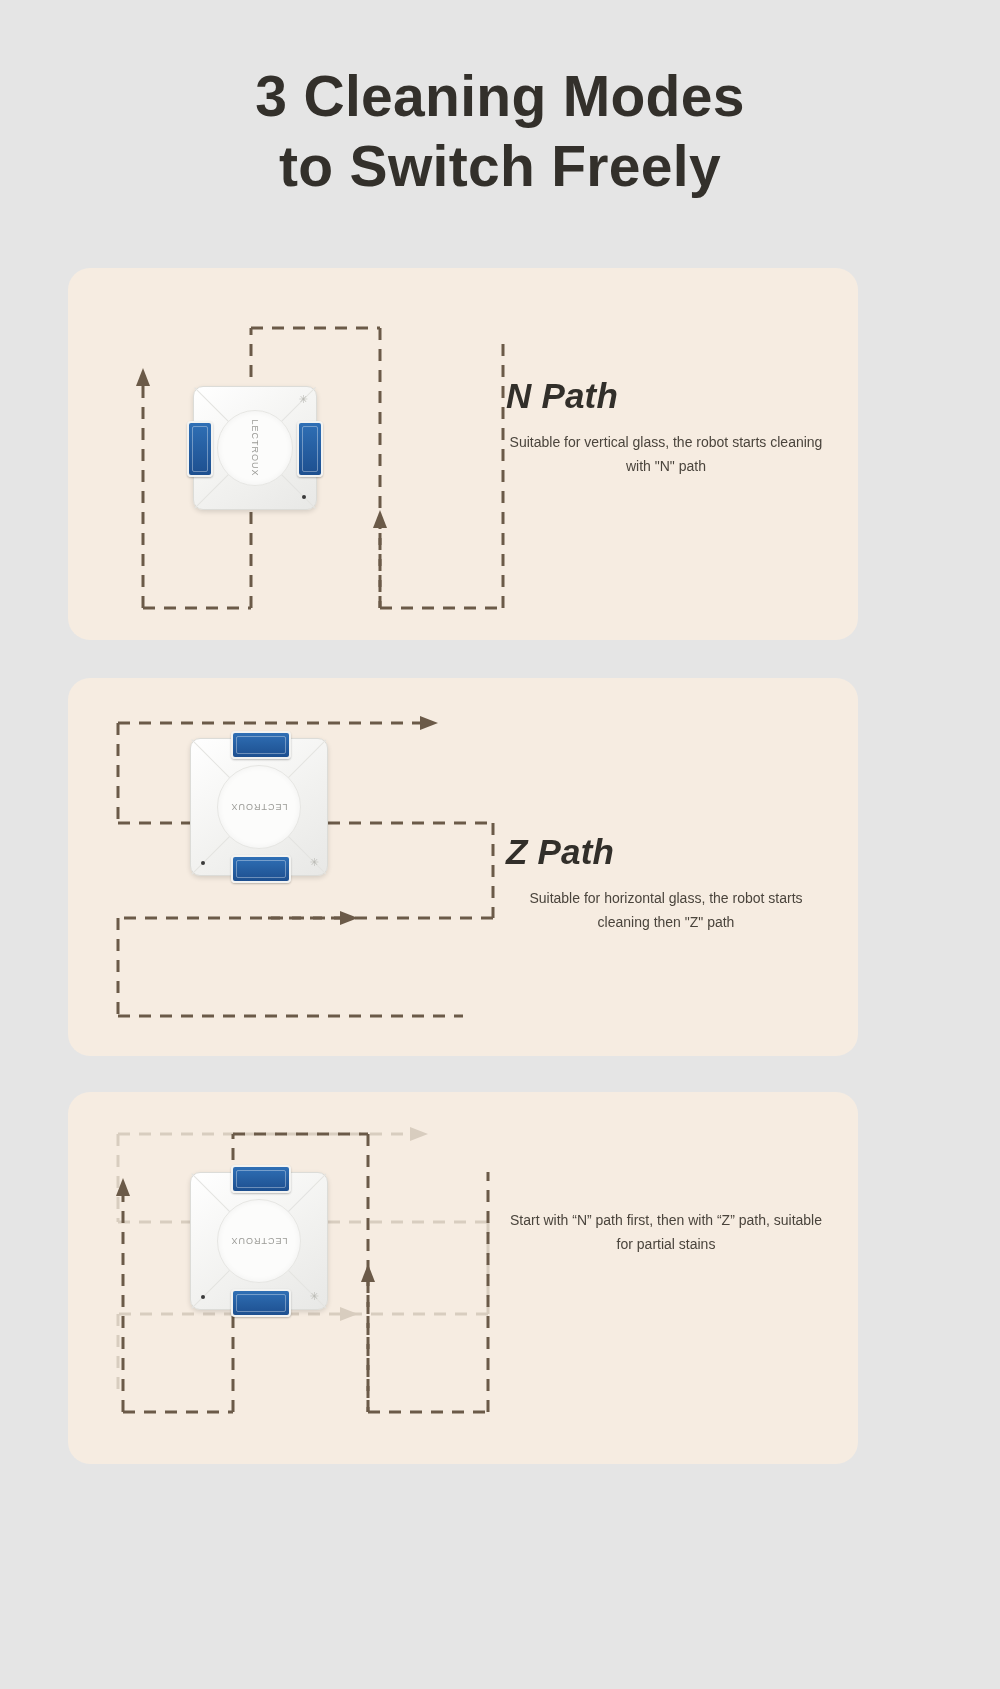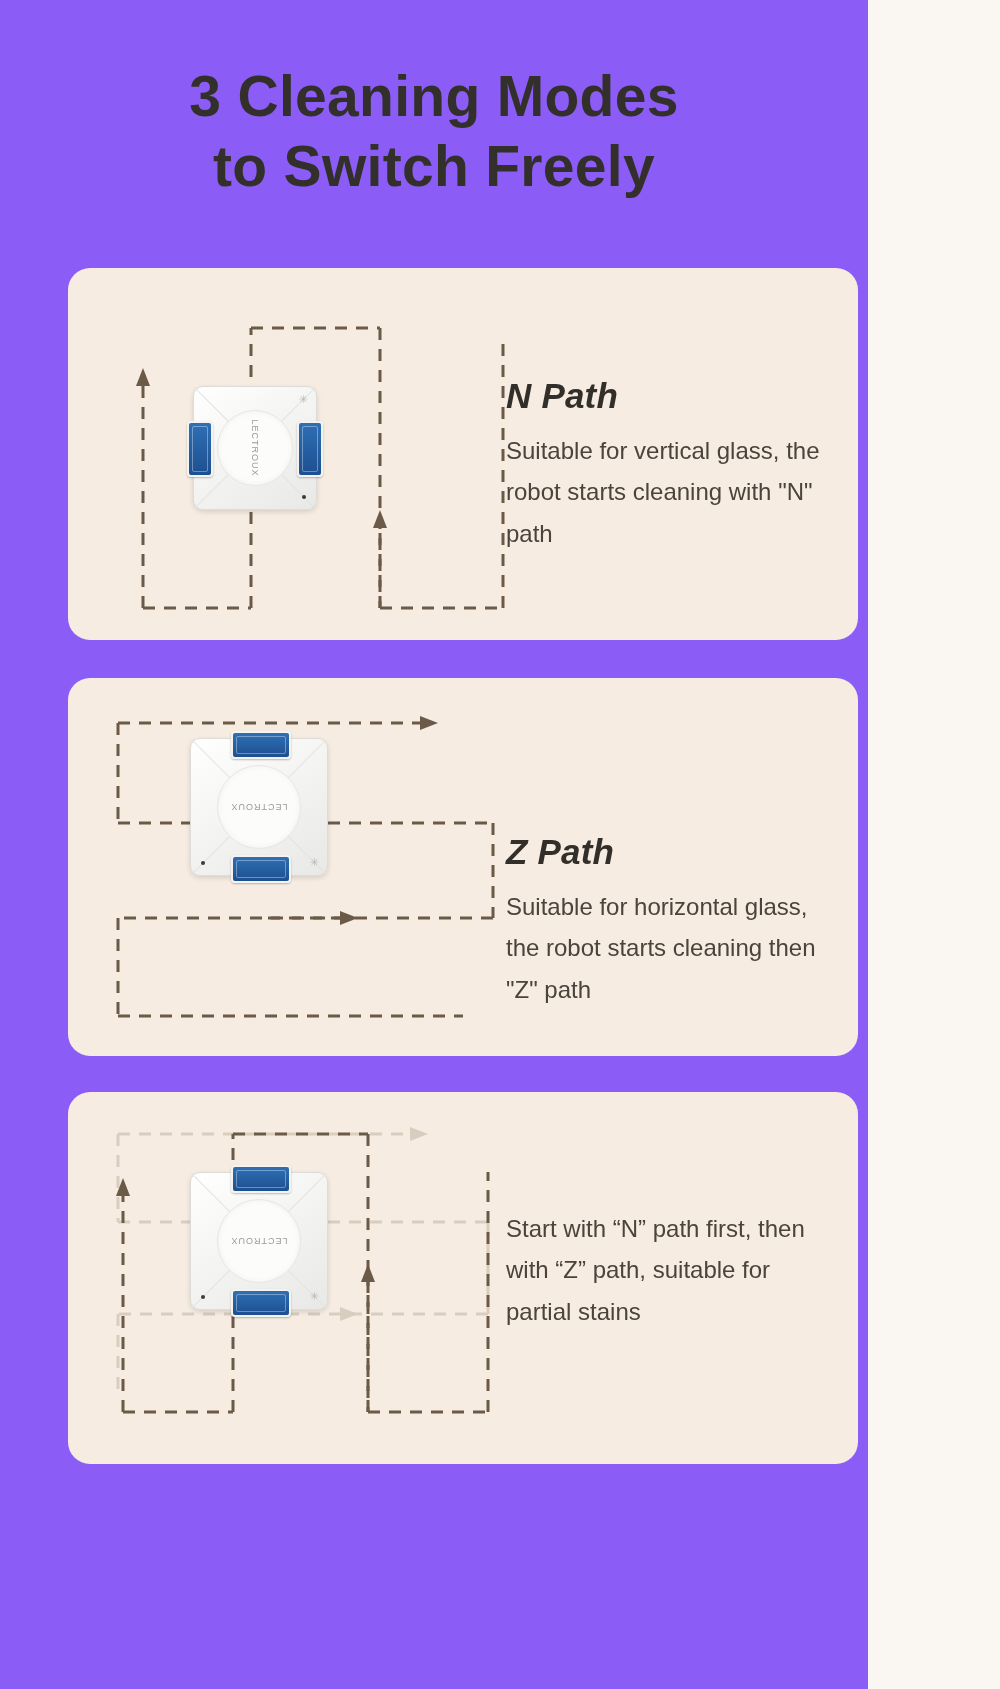--- a/index.html
+++ b/index.html
@@ -10,23 +10,23 @@
   body {
     width: 1000px;
     height: 1689px;
     font-family: "Liberation Sans", sans-serif;
     color: #3b362f;
     position: relative;
     overflow: hidden;
   }
 
   .page {
-    width: 868px;
+    width: 1000px;
     height: 1689px;
-    background: #8b5cf6;
+    background: #e5e5e5;
     position: relative;
   }
 
   
   .heading {
     text-align: center;
     padding-top: 62px;
     line-height: 1.22;
   }
   .heading .line {
@@ -63,24 +63,25 @@
   }
   .path-title {
     font-size: 35px;
     font-weight: bold;
     color: #322f2a;
     margin: 0 0 14px 0;
     letter-spacing: 0.2px;
     font-style: italic;
   }
   .path-desc {
-    font-size: 24px;
+    font-size: 14px;
     line-height: 1.72;
     color: #4a443c;
     margin: 0;
+    text-align: center;
   }
 
   #text-n  { top: 108px; }
   #text-z  { top: 114px; margin-top: 40px; }
   #text-nz { top: 116px; }
 
   
   .robot {
     position: absolute;
     border-radius: 10px;

